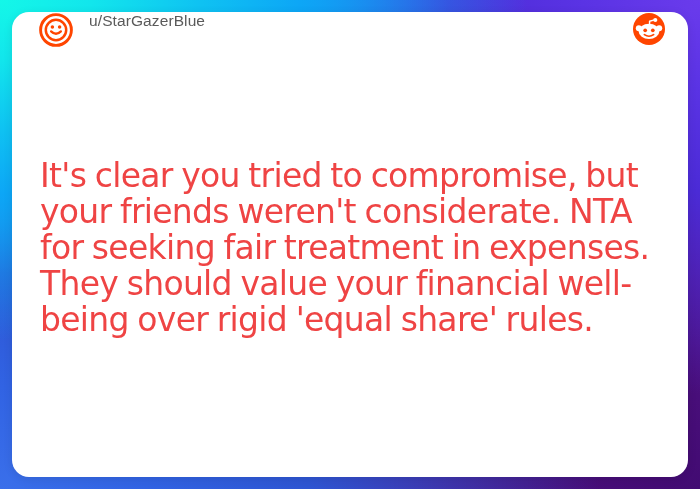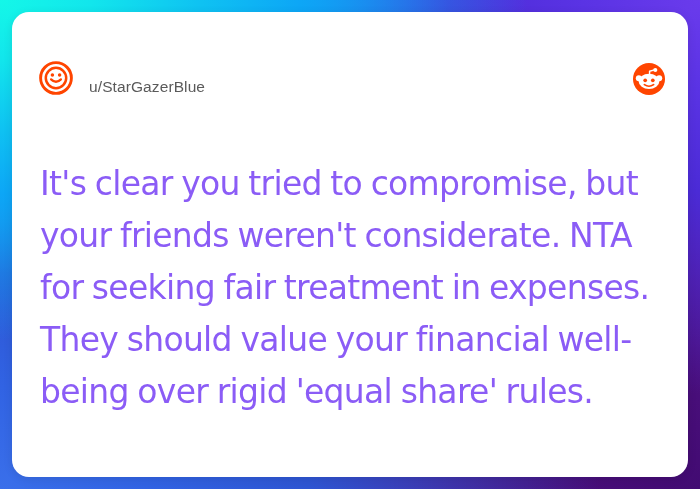--- a/index.html
+++ b/index.html
@@ -60,21 +60,21 @@
   }
 
   
   .card-header {
     position: absolute;
     top: 0;
     left: 0;
     right: 0;
     height: 84px;
     display: flex;
-    align-items: flex-end;
+    align-items: flex-start;
     padding: 0 22px 0 26px;
     box-sizing: border-box;
   }
 
   .avatar {
     width: 36px;
     height: 36px;
     flex: 0 0 36px;
     display: block;
   }
@@ -104,23 +104,23 @@
   .card-body {
     position: absolute;
     top: 146px;
     left: 28px;
     right: 18px;
   }
 
   .comment-text {
     font-family: "DejaVu Sans", sans-serif;
     font-size: 33px;
-    line-height: 52px;
+    line-height: 36px;
     font-weight: 400;
-    color: #8b5cf6;
+    color: #ef4444;
     letter-spacing: -0.7px;
     word-spacing: -1.2px;
     margin: 0;
     white-space: pre-line;
   }
 </style>
 </head>
 <body>
 
 <div class="canvas">

